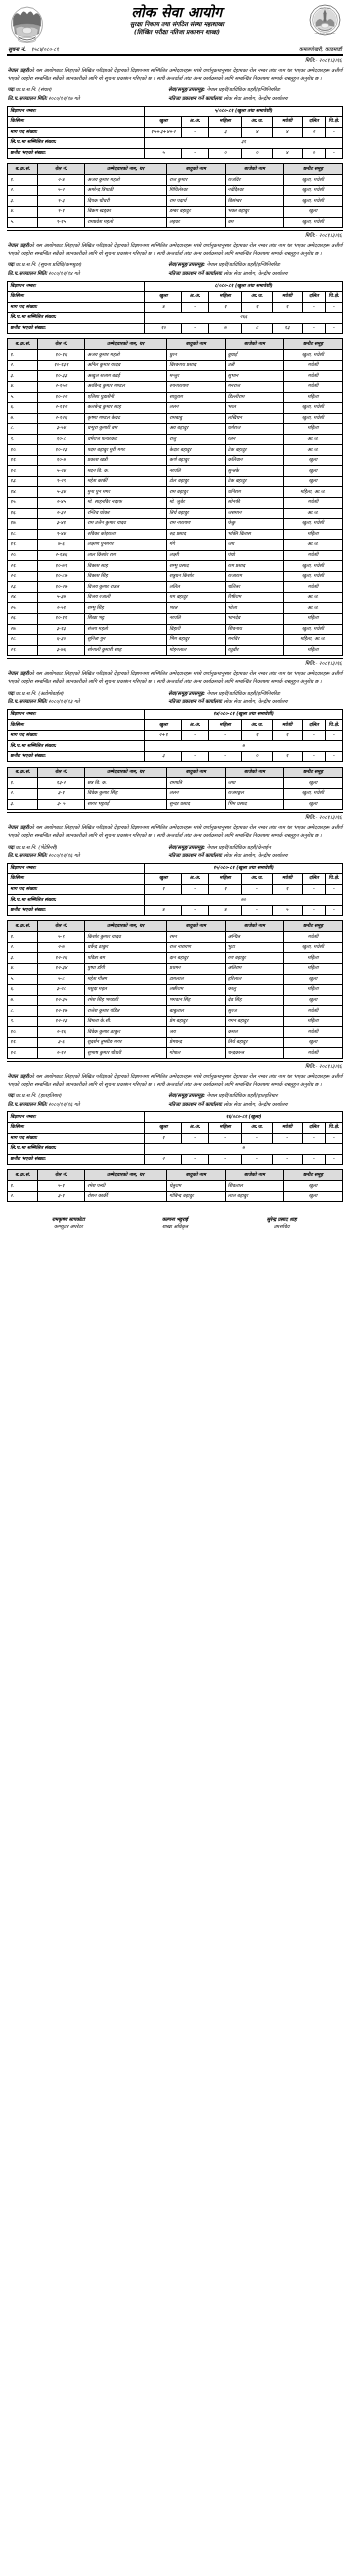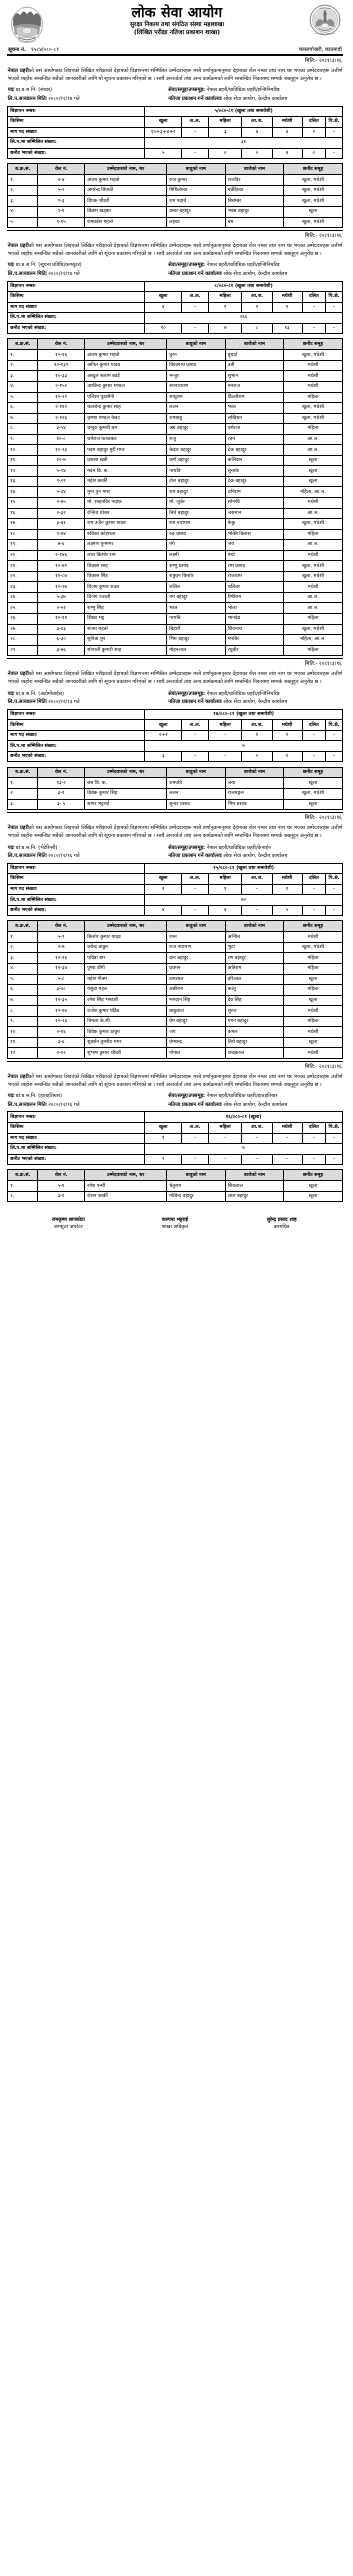--- a/index.html
+++ b/index.html
@@ -7,21 +7,21 @@
     margin: 0; padding: 0;
     background: #ffffff;
   }
   body {
     width: 354px;
     font-family: "DejaVu Sans", "Liberation Sans", sans-serif;
     color: #000;
     font-size: 4.6px;
     line-height: 1.45;
   }
-  .page { width: 350px; padding: 3.1px 7.2px 5.2px 7.2px; }
+  .page { width: 350px; padding: 3.1px 7.2px 5.2px 7.2px; font-style: italic; }
 
   
   .masthead {
     display: flex; align-items: flex-start;
     justify-content: space-between;
     padding: 1px 2.1px 0 2.1px;
   }
   .emblem, .seal { flex: 0 0 auto; }
   .emblem svg, .seal svg { display: block; }
   .mast-center { flex: 1 1 auto; text-align: center; padding-top: 1px; }

